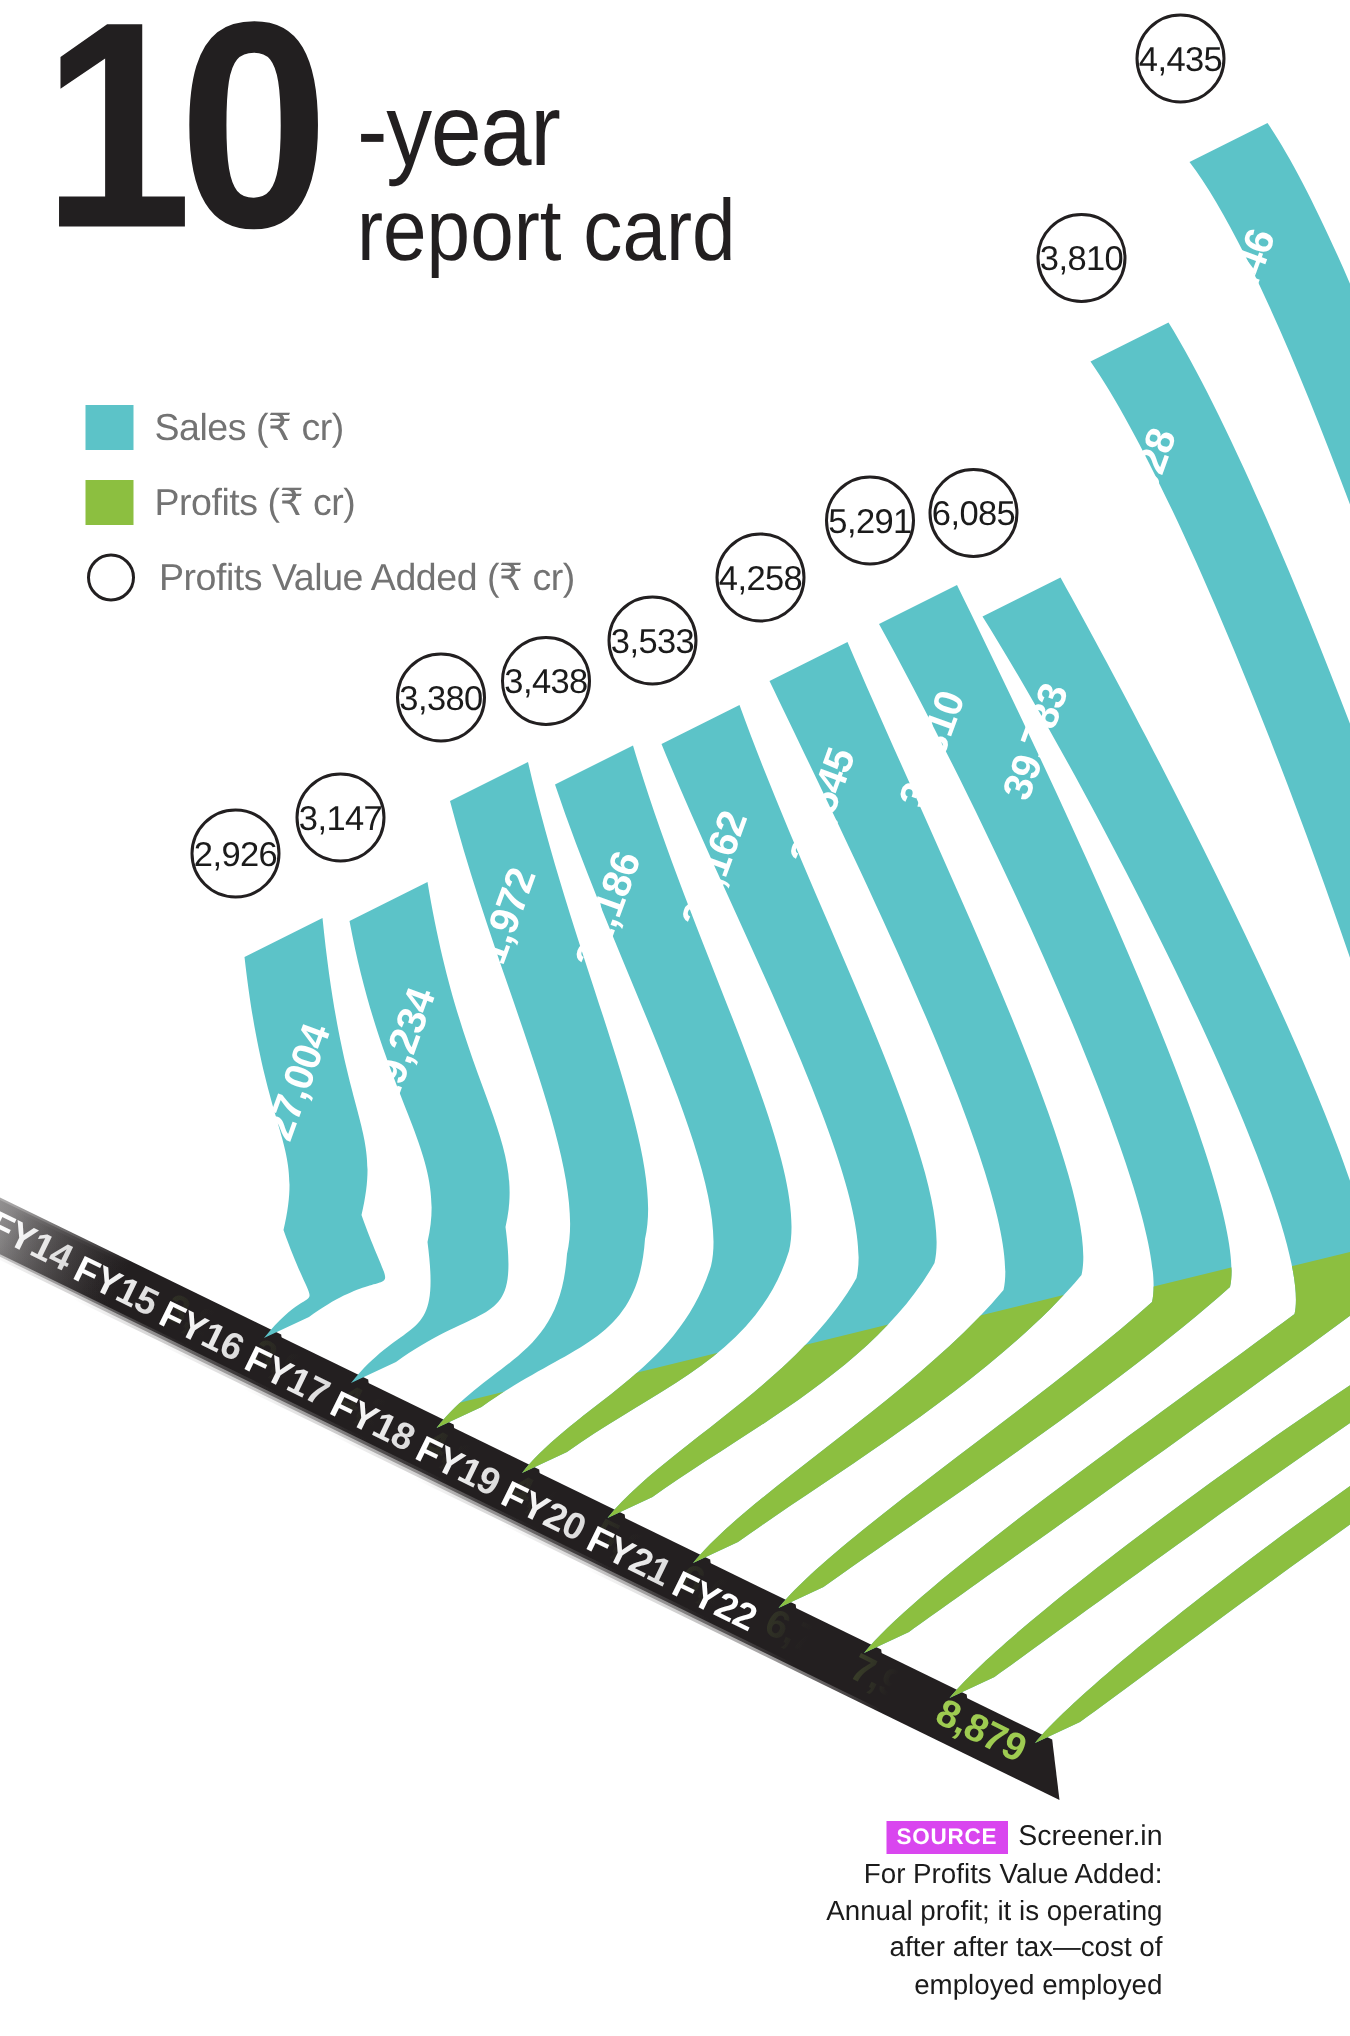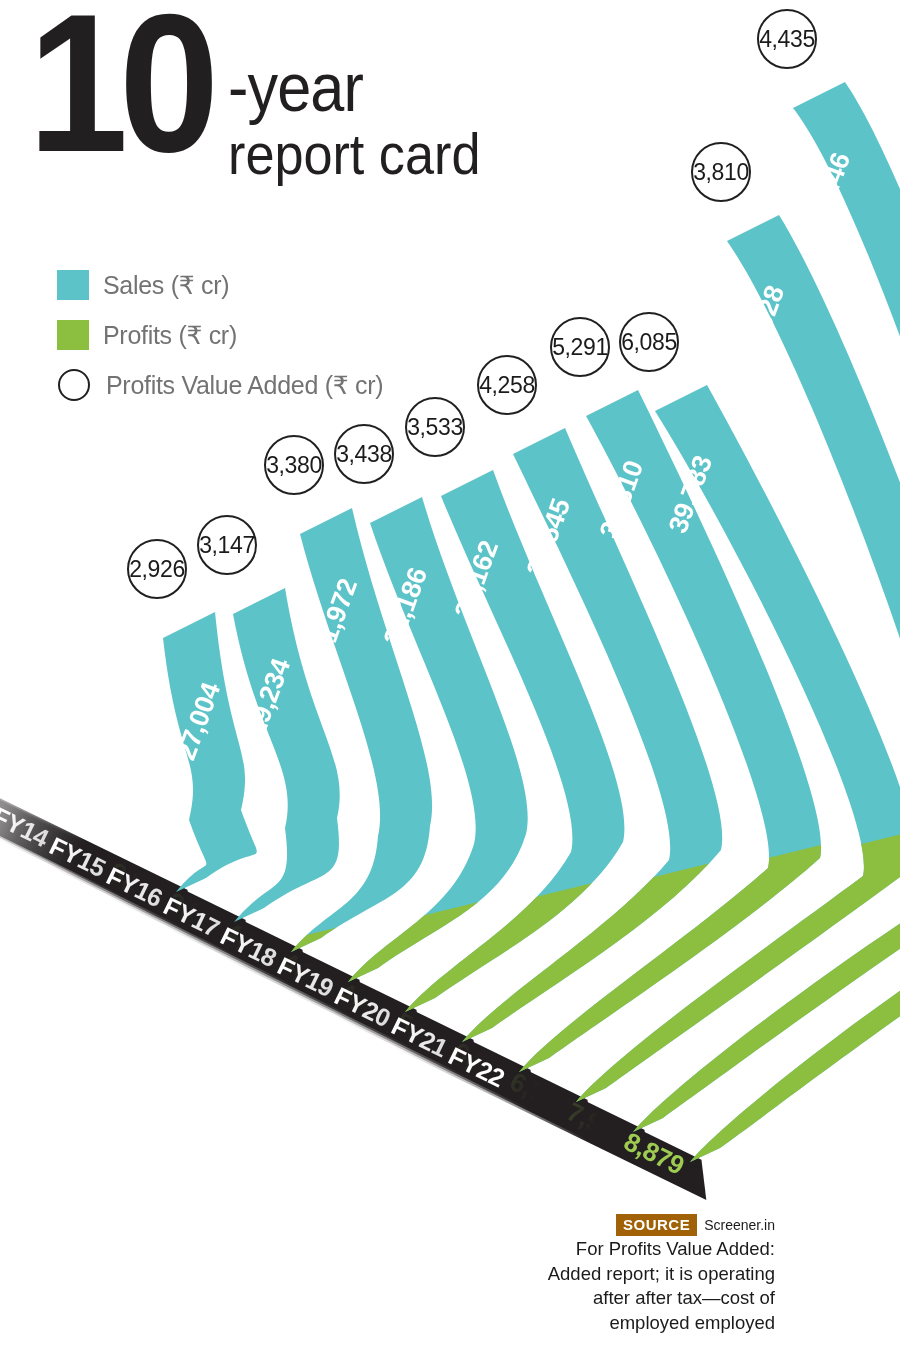--- a/index.html
+++ b/index.html
@@ -11,21 +11,21 @@
   }
   #stage{position:absolute;left:0;top:0;width:793px;height:1357px;}
 
   
   .title-block{position:absolute;left:28px;top:8px;}
   .big-ten{
     font-size:196px;line-height:0.78;font-weight:700;color:#221f20;
     letter-spacing:-10px;display:inline-block;
     transform:scaleX(0.92);transform-origin:left top;
   }
-  .title-right{display:inline-block;vertical-align:top;margin-left:2px;}
+  .title-right{display:inline-block;vertical-align:top;margin-left:12px;}
   .t-year{
     font-size:68px;font-weight:400;color:#221f20;line-height:0.92;
     letter-spacing:-1px;display:block;margin-top:48px;
     transform:scaleX(0.9);transform-origin:left top;
   }
   .t-report{
     font-size:58px;font-weight:400;color:#221f20;line-height:1;
     letter-spacing:0px;display:block;margin-top:6px;
     transform:scaleX(0.9);transform-origin:left top;
   }
@@ -34,23 +34,23 @@
   .legend{position:absolute;left:57px;top:266px;}
   .lg-row{display:flex;align-items:center;height:38px;margin-bottom:12px;}
   .lg-swatch{width:32px;height:30px;margin-right:14px;flex:none;}
   .lg-circle{width:28px;height:28px;border:2px solid #221f20;border-radius:50%;
              margin-right:16px;margin-left:1px;flex:none;background:#fff;}
   .lg-label{font-size:25px;color:#737373;letter-spacing:-0.3px;white-space:nowrap;}
 
   
   .source-block{position:absolute;right:18px;top:1214px;width:300px;text-align:right;}
   .src-line1{display:flex;justify-content:flex-end;align-items:center;gap:7px;}
-  .src-tag{background:#a16207;color:#fff;font-size:15px;font-weight:700;
+  .src-tag{background:#d946ef;color:#fff;font-size:15px;font-weight:700;
            letter-spacing:0.5px;padding:2px 7px 3px 7px;display:inline-block;}
-  .src-name{font-size:14px;color:#1b1b1b;}
+  .src-name{font-size:19px;color:#1b1b1b;}
   .src-note{font-size:18.5px;color:#1b1b1b;line-height:1.22;margin-top:2px;}
 
   
   .sales-val{fill:#ffffff;font-size:27px;font-weight:700;letter-spacing:-0.5px;
              font-family:"Liberation Sans","DejaVu Sans",sans-serif;}
   .profit-val{fill:#9ecb51;font-size:26px;font-weight:700;letter-spacing:-0.5px;
               font-family:"Liberation Sans","DejaVu Sans",sans-serif;}
   .fy-lab{fill:#ffffff;font-size:25px;font-weight:700;letter-spacing:-0.3px;
           font-family:"Liberation Sans","DejaVu Sans",sans-serif;}
   .eva-val{fill:#1b1b1b;font-size:23px;font-weight:400;letter-spacing:-0.4px;
@@ -329,18 +329,18 @@
         <text x="787" y="47" class="eva-val">4,435</text>
       </g>
   </svg>
 
   <div class="source-block">
     <div class="src-line1">
       <span class="src-tag">SOURCE</span>
       <span class="src-name">Screener.in</span>
     </div>
     <div class="src-note">For Profits Value Added:</div>
-    <div class="src-note">Added report; it is operating</div>
+    <div class="src-note">Annual profit; it is operating</div>
     <div class="src-note">after after tax—cost of</div>
     <div class="src-note">employed employed</div>
   </div>
 
 </div>
 
 </body></html>

